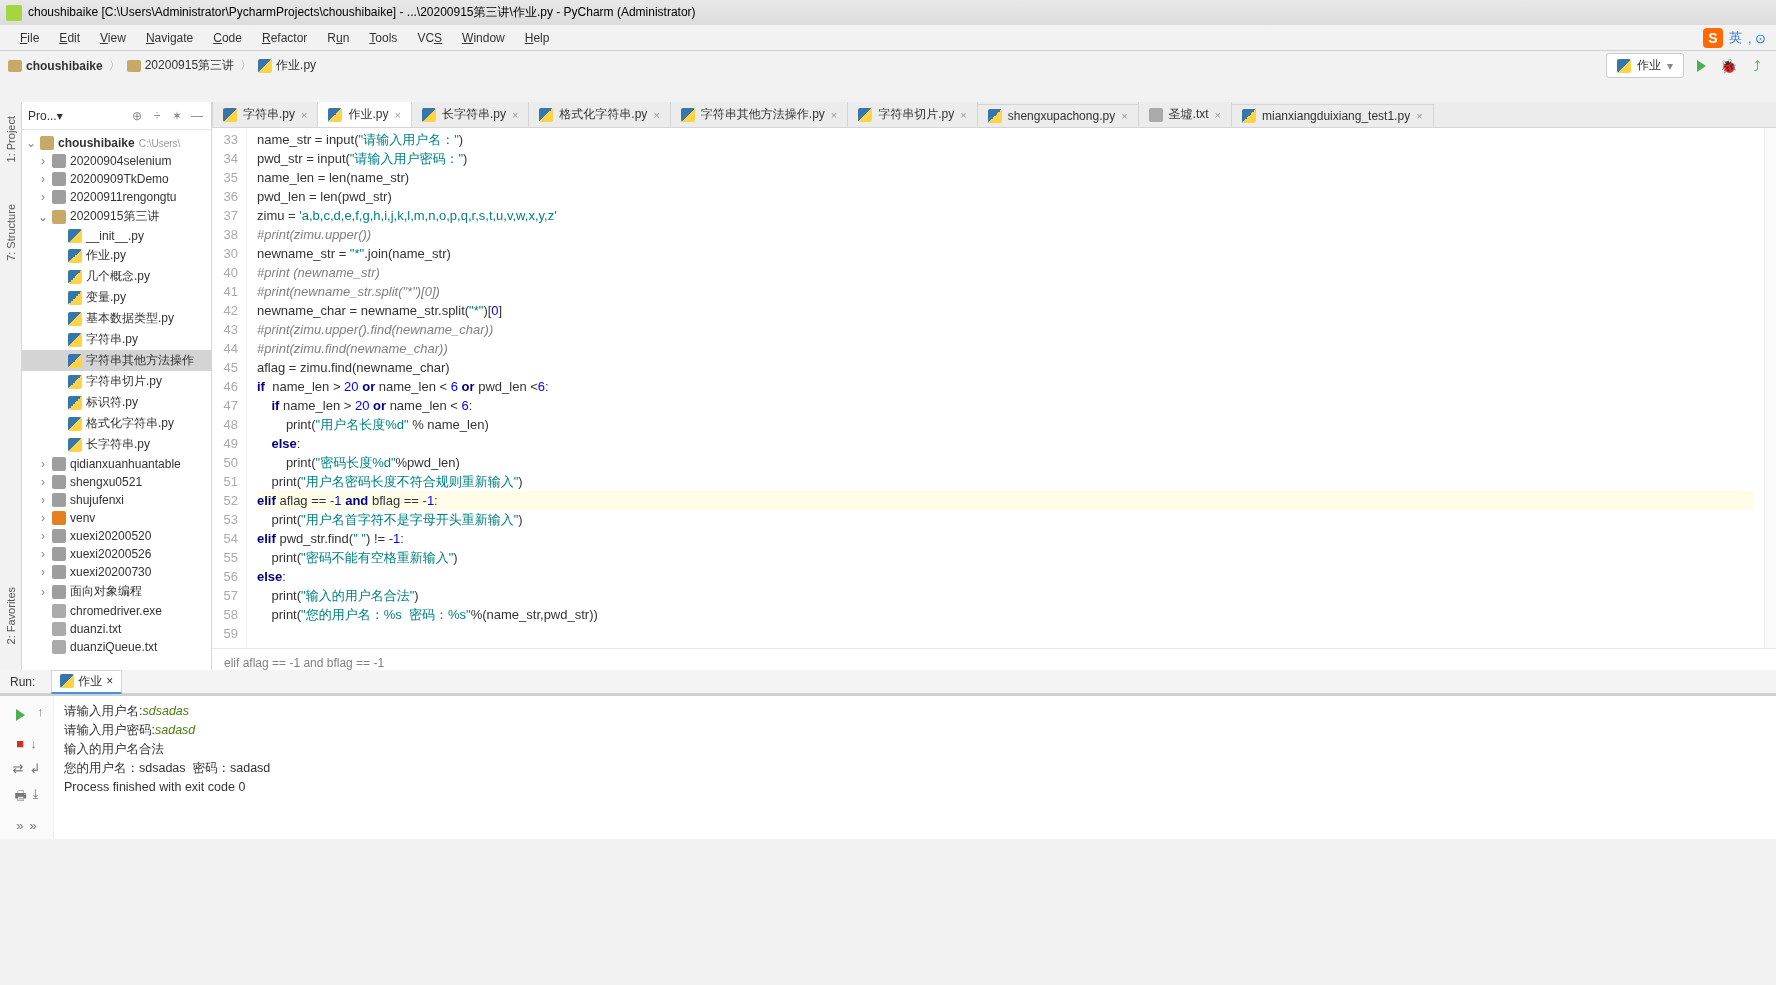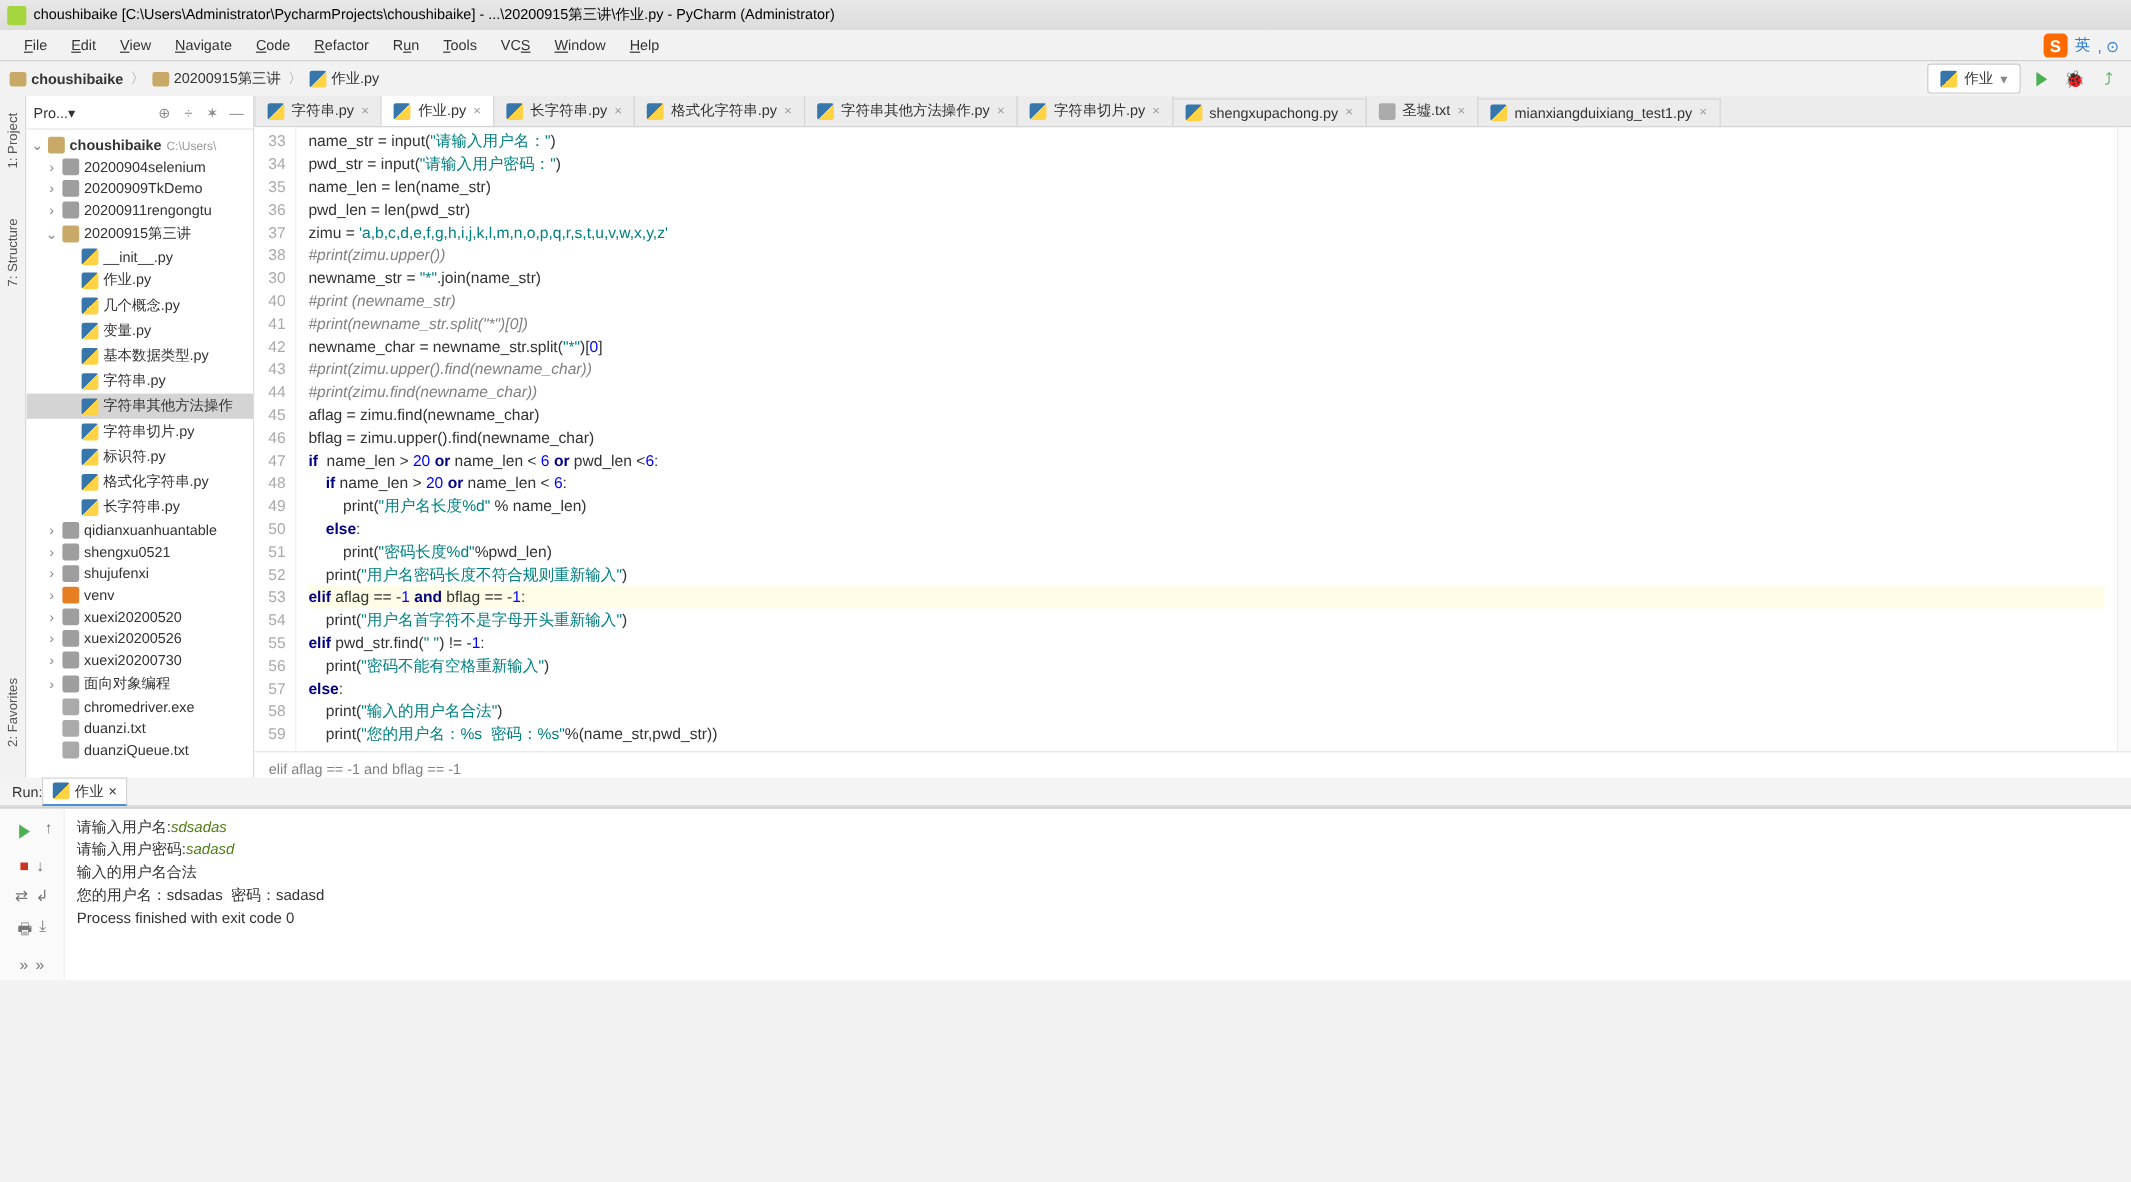--- a/index.html
+++ b/index.html
@@ -17,21 +17,21 @@
     .bc-item { display: flex; align-items: center; gap: 4px; }
     .folder-icon { width:14px;height:12px;background:#c8a968;border-radius:2px; }
     .py-icon { width:14px;height:14px;background:linear-gradient(135deg,#3776ab 50%,#ffd343 50%);border-radius:2px; }
     .bc-sep { color: #999; }
     .nav-right { display: flex; align-items: center; gap: 6px; }
     .run-select { display:flex;align-items:center;gap:6px;border:1px solid #ccc;padding:3px 10px;background:#fff;border-radius:3px; }
     .icon-btn { width:22px;height:22px;display:flex;align-items:center;justify-content:center;cursor:pointer; }
     .play { width:0;height:0;border-left:9px solid #4caf50;border-top:6px solid transparent;border-bottom:6px solid transparent; }
     .bug { color:#4caf50;font-size:14px;}
     .arrowrun { color:#4caf50;font-size:14px;}
-    .main { display: flex; height: 568px; }
+    .main { display: flex; height: 568px; margin-top: 22px; }
     .sidebar-tabs { width: 22px; background: #f2f2f2; border-right: 1px solid #d5d5d5; display: flex; flex-direction: column; align-items: center; padding-top: 8px; gap: 30px; }
     .side-tab { writing-mode: vertical-rl; transform: rotate(180deg); font-size: 11px; color: #555; padding: 6px 2px; cursor: pointer; }
     .side-tab.bottom { margin-top: auto; margin-bottom: 20px;}
     .project-panel { width: 190px; background: #fff; border-right: 1px solid #d5d5d5; display: flex; flex-direction: column; }
     .project-header { height: 28px; display: flex; align-items: center; padding: 0 6px; border-bottom: 1px solid #e5e5e5; gap: 4px; }
     .proj-toolbar-icon { width:16px;height:16px;display:flex;align-items:center;justify-content:center;color:#888;cursor:pointer;}
     .tree { flex: 1; overflow: auto; font-size: 12px; padding: 4px 0; }
     .tree-item { display: flex; align-items: center; gap: 4px; padding: 2px 4px; white-space: nowrap; cursor: pointer; }
     .tree-item.sel { background: #d4d4d4; }
     .tree-arrow { width: 10px; color: #888; text-align: center; }
@@ -54,21 +54,21 @@
     .gutter div { height: 19px; line-height: 19px; }
     .code { flex: 1; padding: 2px 10px; }
     .code-line { height: 19px; line-height: 19px; white-space: pre; }
     .code-line.hl { background: #fffde7; }
     .kw { color: #000080; font-weight: bold; }
     .str { color: #008080; }
     .num { color: #0000ff; }
     .cm { color: #808080; font-style: italic; }
     .crumb-bar { height: 22px; border-top: 1px solid #e5e5e5; display: flex; align-items: flex-end; padding: 0 12px; color: #808080; font-family: "Consolas",monospace; font-size:12px;}
     .run-panel { display: flex; height: 145px; border-top: 2px solid #d0d0d0; background: #fff; }
-    .run-label-row { height:24px; background:#f4f4f4; border-bottom:1px solid #d5d5d5; display:flex;align-items:center;padding:0 10px;gap:0;}
+    .run-label-row { height:24px; background:#f4f4f4; border-bottom:1px solid #d5d5d5; display:flex;align-items:center;padding:0 10px;gap:16px;}
     .run-toolbar { width:54px; display:flex; flex-direction:column; align-items:center; padding-top:8px; gap:10px; border-right:1px solid #eee; background:#fafafa;}
     .run-out { flex:1; padding: 6px 10px; font-family: "Consolas","Courier New",monospace; font-size: 12.5px; }
     .run-out div { line-height: 19px; white-space: pre; }
     .out-green { color: #4d7c0f; font-style: italic; }
     .run-tab-container { display:flex;flex-direction:column; flex:1;}
     .small-icon { font-size:13px;color:#777;}
     .minimap { width:12px; border-left:1px solid #eee; background:#fafafa;}
   </style>
 </head>
 <body>
@@ -375,21 +375,20 @@
           <div class="code-line">pwd_len = len(pwd_str)</div>
           <div class="code-line">zimu = <span class="str">'a,b,c,d,e,f,g,h,i,j,k,l,m,n,o,p,q,r,s,t,u,v,w,x,y,z'</span></div>
           <div class="code-line"><span class="cm">#print(zimu.upper())</span></div>
           <div class="code-line">newname_str = <span class="str">"*"</span>.join(name_str)</div>
           <div class="code-line"><span class="cm">#print (newname_str)</span></div>
           <div class="code-line"><span class="cm">#print(newname_str.split("*")[0])</span></div>
           <div class="code-line">newname_char = newname_str.split(<span class="str">"*"</span>)[<span class="num">0</span>]</div>
           <div class="code-line"><span class="cm">#print(zimu.upper().find(newname_char))</span></div>
           <div class="code-line"><span class="cm">#print(zimu.find(newname_char))</span></div>
           <div class="code-line">aflag = zimu.find(newname_char)</div>
-          <div class="code-line">bflag = zimu.upper().find(newname_char)</div>
           <div class="code-line"><span class="kw">if</span>  name_len &gt; <span class="num">20</span> <span class="kw">or</span> name_len &lt; <span class="num">6</span> <span class="kw">or</span> pwd_len &lt;<span class="num">6</span>:</div>
           <div class="code-line">    <span class="kw">if</span> name_len &gt; <span class="num">20</span> <span class="kw">or</span> name_len &lt; <span class="num">6</span>:</div>
           <div class="code-line">        print(<span class="str">"用户名长度%d"</span> % name_len)</div>
           <div class="code-line">    <span class="kw">else</span>:</div>
           <div class="code-line">        print(<span class="str">"密码长度%d"</span>%pwd_len)</div>
           <div class="code-line">    print(<span class="str">"用户名密码长度不符合规则重新输入"</span>)</div>
           <div class="code-line hl"><span class="kw">elif</span> aflag == -<span class="num">1</span> <span class="kw">and</span> bflag == -<span class="num">1</span>:</div>
           <div class="code-line">    print(<span class="str">"用户名首字符不是字母开头重新输入"</span>)</div>
           <div class="code-line"><span class="kw">elif</span> pwd_str.find(<span class="str">" "</span>) != -<span class="num">1</span>:</div>
           <div class="code-line">    print(<span class="str">"密码不能有空格重新输入"</span>)</div>

